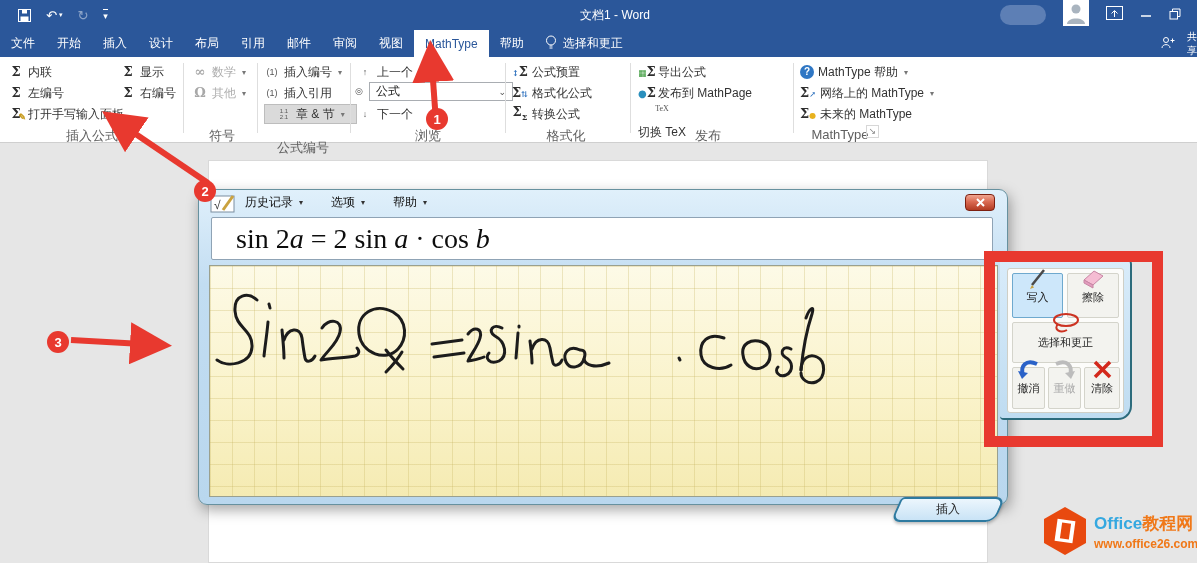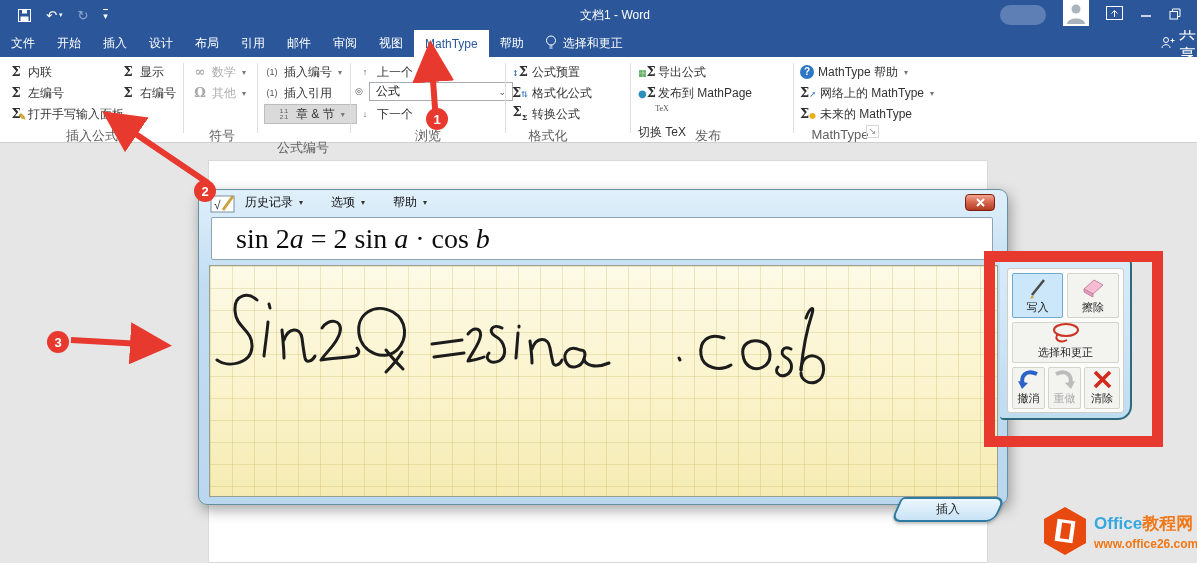--- a/index.html
+++ b/index.html
@@ -15,21 +15,21 @@
           color:#fff;font-size:12px;white-space:nowrap;}
   .tright{position:absolute;right:16px;top:0;height:30px;display:flex;align-items:center;gap:17px;}
   .namepill{width:46px;height:20px;border-radius:10px;background:#5d7fb5;}
   
   .tabrow{position:absolute;left:0;top:30px;width:100%;height:27px;background:#2b579a;display:flex;
           align-items:stretch;color:#fff;font-size:12px;z-index:3;}
   .tab{padding:0 11px;display:flex;align-items:center;white-space:nowrap;}
   .tab.active{background:#fff;color:#2b579a;}
   .tellme{display:flex;align-items:center;gap:6px;padding:0 10px;white-space:nowrap;}
   .share{position:absolute;right:0;top:30px;height:27px;width:36px;overflow:hidden;display:flex;
-         align-items:center;gap:4px;color:#fff;font-size:17px;z-index:4;}
+         align-items:center;gap:12px;color:#fff;font-size:10px;z-index:4;}
   
   .ribbon{position:absolute;left:0;top:57px;width:100%;height:86px;background:#fff;
           border-bottom:1px solid #cfcfcf;z-index:2;}
   .rbtn{position:absolute;height:20px;display:flex;align-items:center;gap:4px;font-size:12px;
         color:#333;white-space:nowrap;}
   .row1{top:5px;}.row2{top:26px;}.row3{top:47px;}
   .rbtn.dis{color:#aeaeae;}
   .si{flex:0 0 16px;width:16px;text-align:center;font-family:"DejaVu Serif",serif;font-weight:bold;
       font-size:13px;color:#2e2e2e;line-height:14px;position:relative;}
   .si.gray{color:#a8a8a8;}
@@ -73,21 +73,21 @@
              repeating-linear-gradient(to bottom, rgba(198,180,96,.30) 0 1px, transparent 1px 22px),
              linear-gradient(#fdfae7 0%,#faf3cb 55%,#f5ebb2 100%);}
   
   .flap{position:absolute;left:1000px;top:258px;width:132px;height:162px;z-index:11;
         background:linear-gradient(#d9ecfa,#bfdcf1);border-right:2px solid #2c6b7c;
         border-bottom:2px solid #2c6b7c;border-top:1px solid #9fc6d4;border-radius:2px 6px 14px 4px;}
   .toolpanel{position:absolute;left:7px;top:9px;width:117px;height:145px;background:#fcfcfa;
              border:1px solid #cfcfc6;border-radius:3px;}
   .tbtn{position:absolute;background:#f3f3ef;border:1px solid #d4d4cb;border-radius:2px;display:flex;
         flex-direction:column;align-items:center;justify-content:flex-end;font-size:11px;color:#222;
-        padding-bottom:2px;}
+        padding-bottom:12px;}
   .tbtn .ticon{flex:1;display:flex;align-items:center;justify-content:center;}
   .tbtn.sel{background:#cde7fa;border:1px solid #6ea9ce;}
   .tbtn.dis{color:#a9a9a9;}
   
   .insert-tab{position:absolute;left:896px;top:497px;width:104px;height:25px;z-index:12;
               background:linear-gradient(#ecf6fd,#c9e3f6);border:2px solid #2e7aa0;
               border-radius:4px 9px 9px 9px;transform:skewX(-24deg);box-shadow:1px 2px 3px rgba(0,0,0,.25);}
   .insert-tab span{display:block;transform:skewX(24deg);text-align:center;font-size:12px;
                    line-height:21px;color:#1c1c1c;}
   
@@ -258,21 +258,21 @@
         <span>公式预置</span>
     </div>
     <div class="rbtn row2" style="left:512px;">
       <span class="si">Σ<span style="color:#2a6fbd;font-size:8px;">⇅</span></span>
         <span>格式化公式</span>
     </div>
     <div class="rbtn row3" style="left:512px;">
       <span class="si">Σ<sub>Σ</sub></span>
         <span>转换公式</span>
     </div>
-    <div class="glabel" style="left:548px;">格式化</div>
+    <div class="glabel" style="left:566px;">格式化</div>
     <div class="gdiv" style="left:630px;"></div>
 
     <div class="rbtn row1" style="left:638px;">
       <span class="si"><span style="color:#3c9a3c;font-size:9px;">▦</span>Σ</span>
         <span>导出公式</span>
     </div>
     <div class="rbtn row2" style="left:638px;">
       <span class="si"><span style="color:#2a8fbd;font-size:10px;">●</span>Σ</span>
         <span>发布到 MathPage</span>
     </div>

